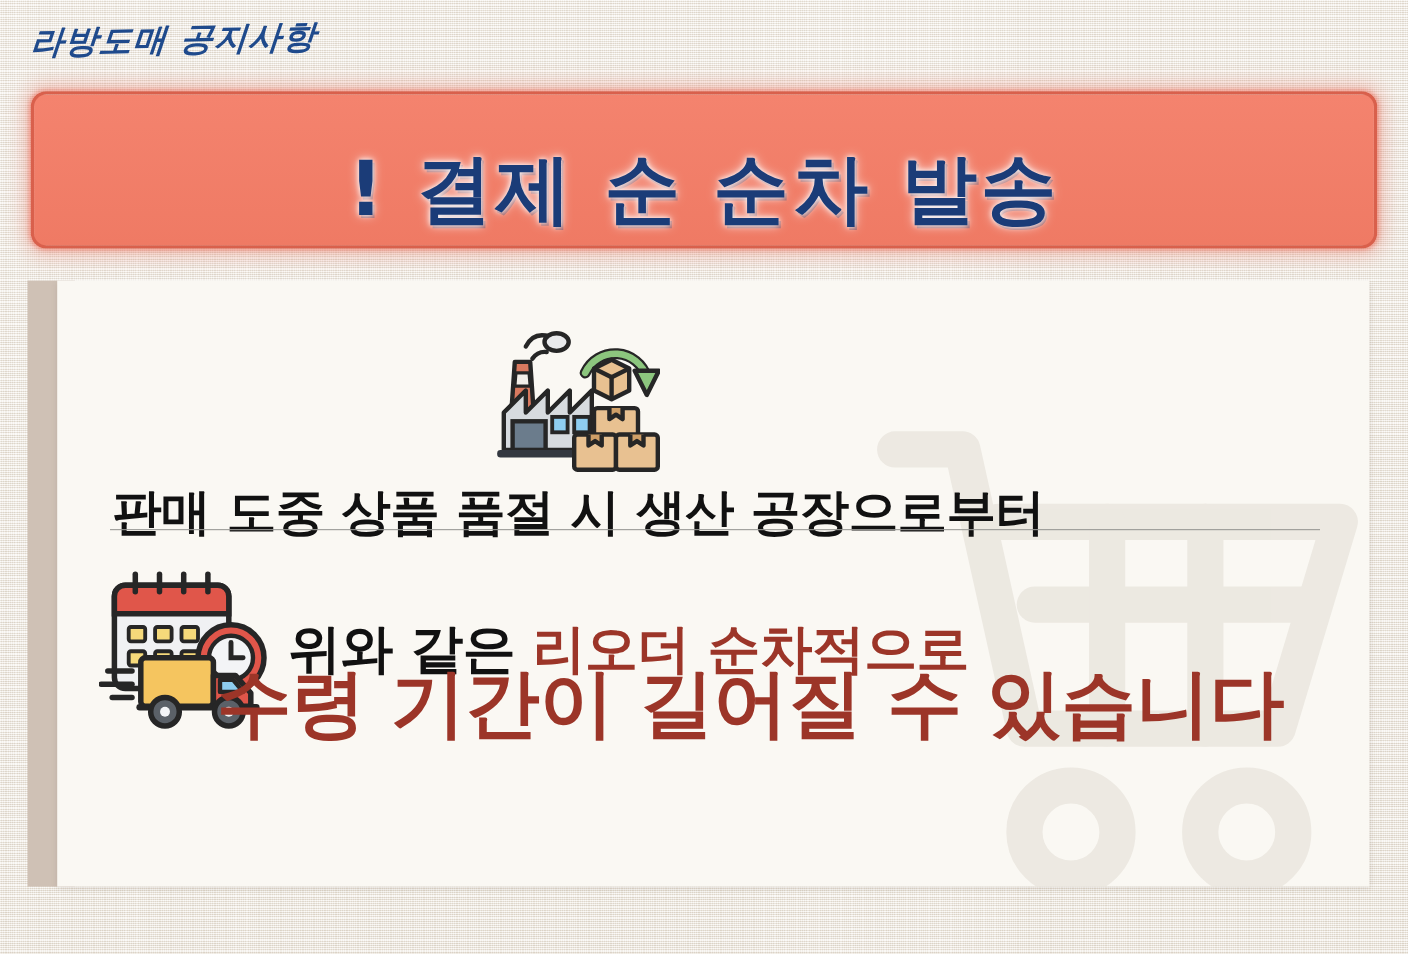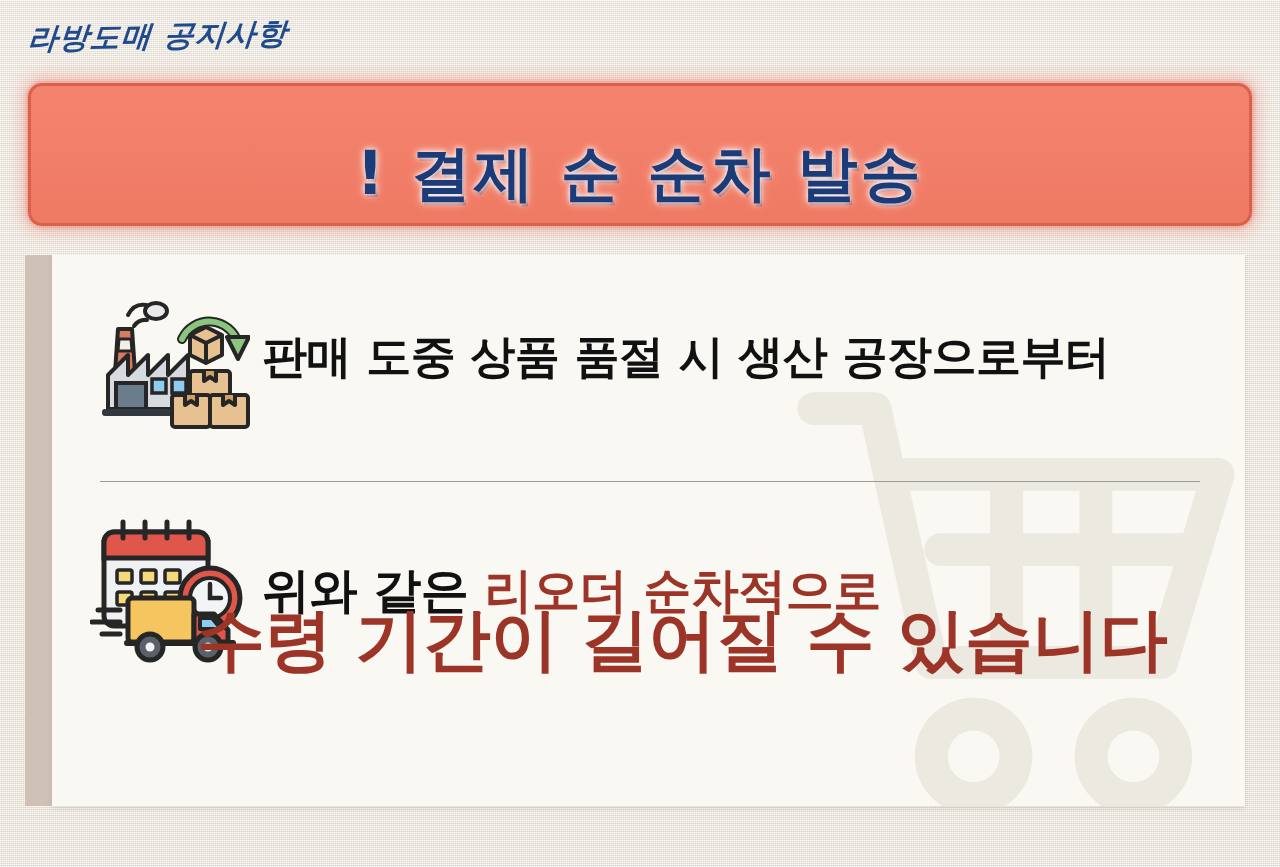--- a/index.html
+++ b/index.html
@@ -56,21 +56,21 @@
     border-radius: 14px;
     box-shadow:
       0 0 18px 5px rgba(238,110,90,0.40),
       0 0 4px 1px rgba(238,110,90,0.55);
     display: flex;
     align-items: center;
     justify-content: center;
   }
   .banner-text {
     font-family: "DejaVu Sans", sans-serif;
-    font-size: 60px;
+    font-size: 69px;
     font-weight: 700;
     line-height: 1;
     color: #1b3c78;
     letter-spacing: 3px;
     white-space: nowrap;
     text-shadow:
        0 0 5px rgba(255,255,255,0.95),
        0 0 10px rgba(255,255,255,0.85),
        2px 3px 0 rgba(20,45,100,0.35);
     margin-top: 36px;
@@ -113,21 +113,21 @@
     opacity: 0.55;
     pointer-events: none;
   }
 
   
   .row {
     position: absolute;
     display: flex;
     align-items: center;
   }
-  .row-1 { left: 38px; top: 22px; }
+  .row-1 { left: 38px; top: 22px; flex-direction: column; }
   .row-2 { left: 38px; top: 255px; }
 
   .icon-box {
     width: 160px;
     height: 160px;
     flex: 0 0 160px;
     display: flex;
     align-items: center;
     justify-content: center;
   }

